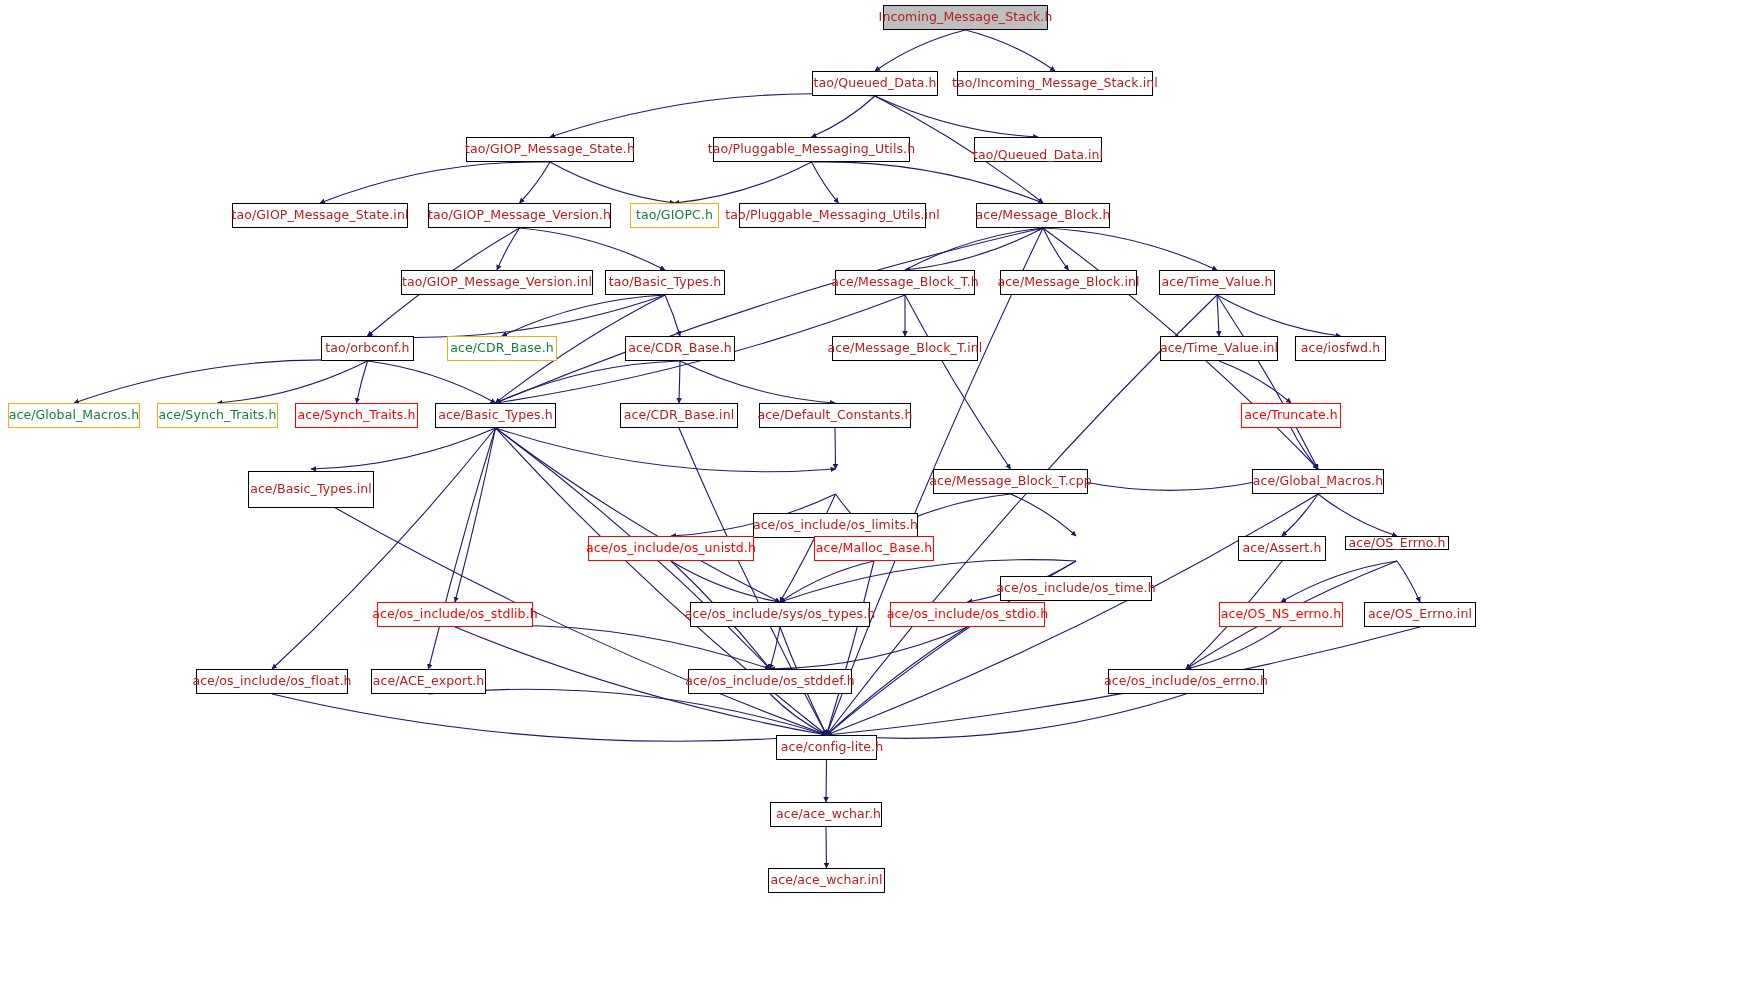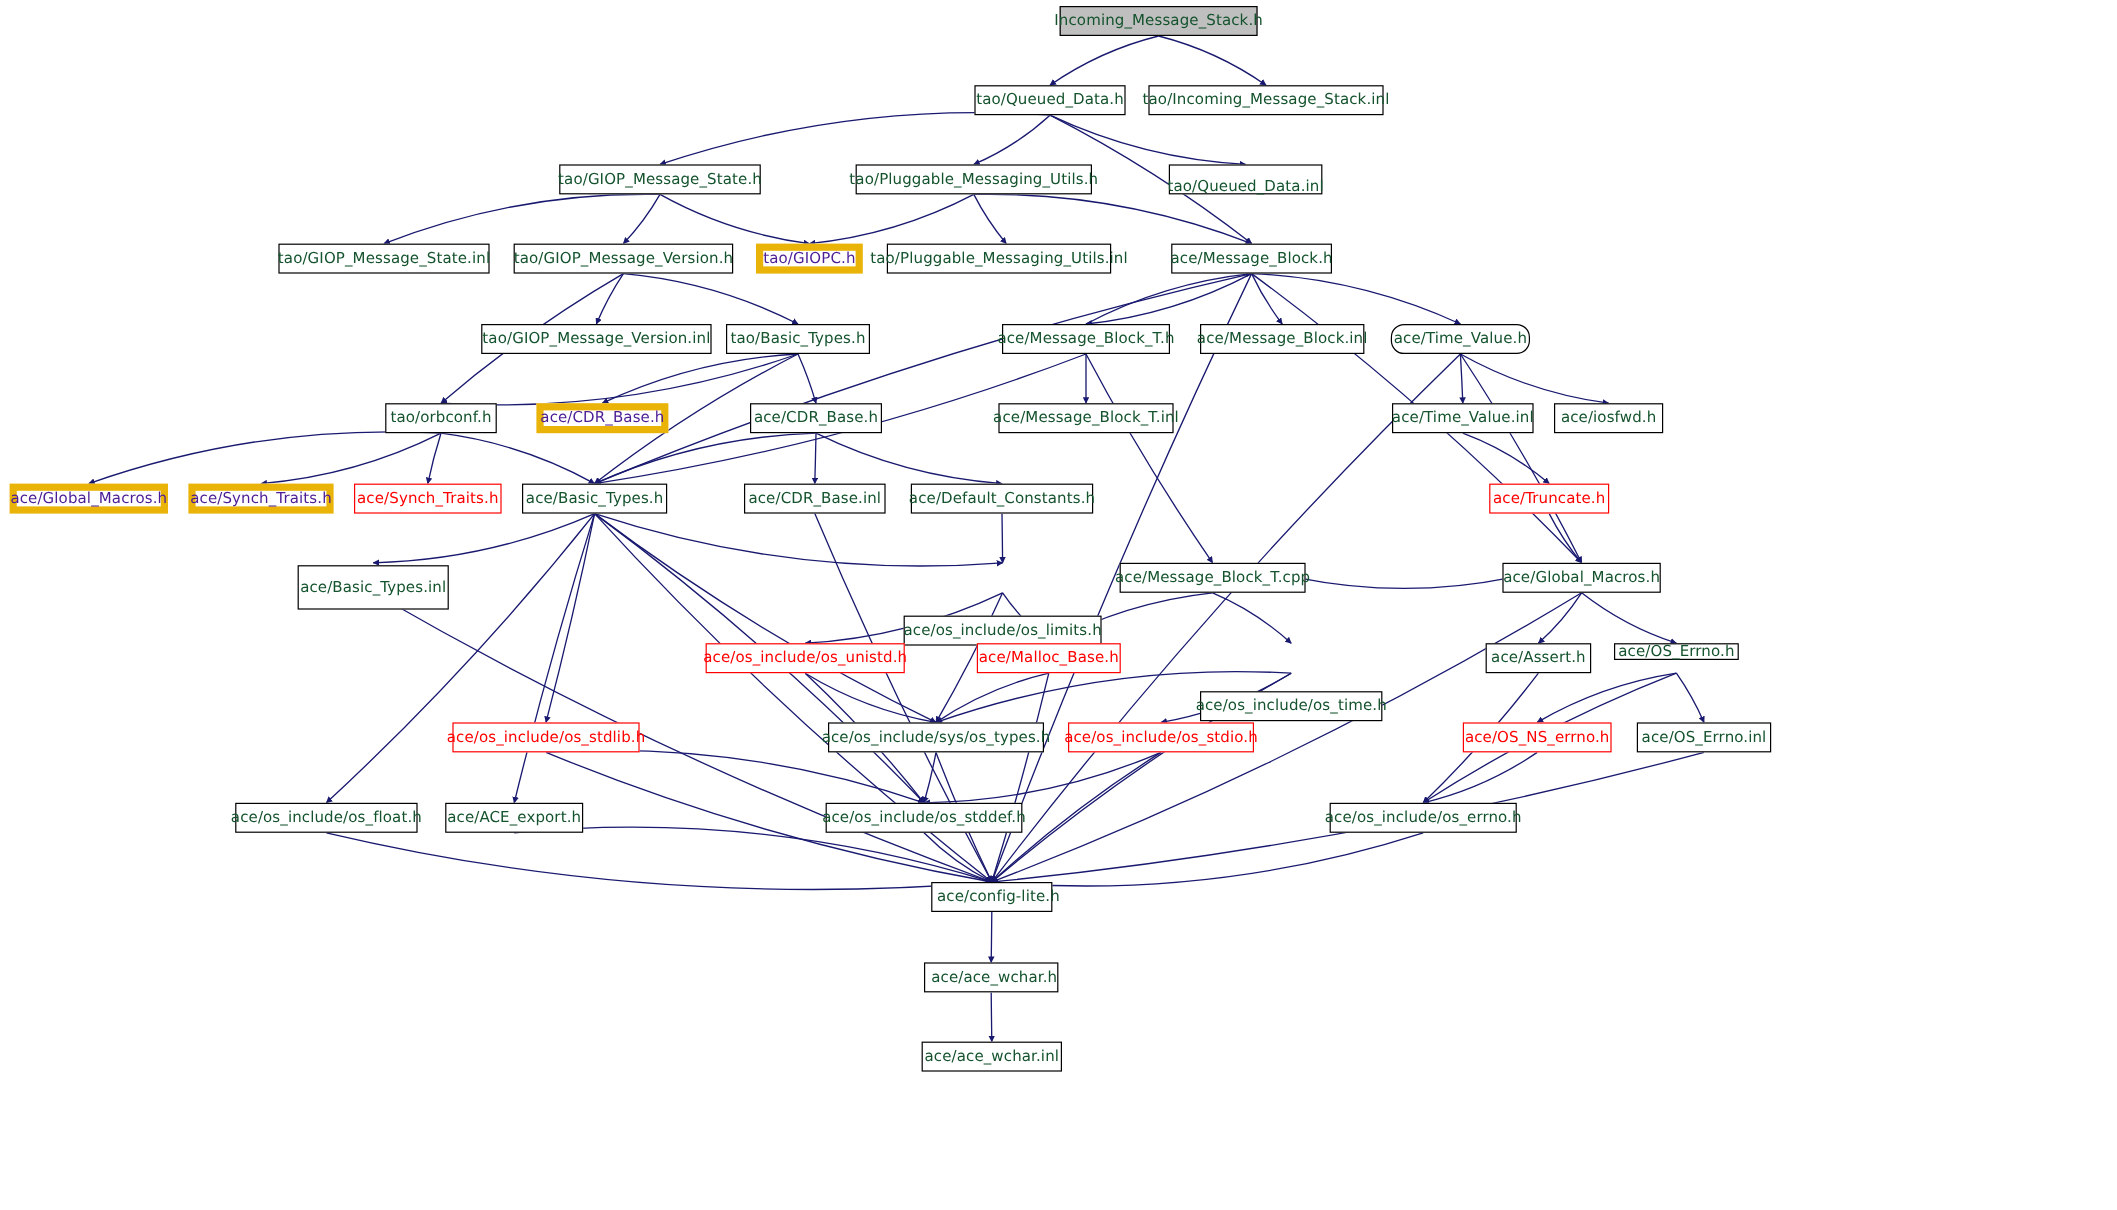--- a/index.html
+++ b/index.html
@@ -29,36 +29,36 @@
     position: absolute;
     box-sizing: border-box;
     display: flex;
     align-items: center;
     justify-content: center;
     background: #ffffff;
     border: 1px solid #000000;
     font-family: "DejaVu Sans", sans-serif;
     font-size: 12.5px;
     line-height: 1;
-    color: #14532d;
+    color: #b91c1c;
     white-space: nowrap;
     letter-spacing: 0.1px;
     z-index: 5;
   }
   .node.root {
     background: #bfbfbf;
     border: 1px solid #000000;
   }
   .node.red {
     border: 1px solid #ff0000;
     color: #ff0000;
   }
   .node.grey {
-    border: 6px solid #eab308;
-    color: #4c1d95;
+    border: 1px solid #eab308;
+    color: #15803d;
   }
 </style>
 </head>
 <body>
 
 <div id="graph-root">
   <svg id="edge-layer" viewBox="0 0 1764 1008" width="1764" height="1008" xmlns="http://www.w3.org/2000/svg">
     <defs>
       <marker id="arrow" viewBox="0 0 10 10" refX="9" refY="5" markerWidth="5" markerHeight="5" orient="auto-start-reverse">
         <path d="M 0 0 L 10 5 L 0 10 z" fill="#191970"></path>
@@ -193,21 +193,21 @@
       </div>
       <div class="node" style="left: 605px; top: 270px; width: 120px; height: 25px;">
         <span>tao/Basic_Types.h</span>
       </div>
       <div class="node" style="left: 835px; top: 270px; width: 140px; height: 25px;">
         <span>ace/Message_Block_T.h</span>
       </div>
       <div class="node" style="left: 1000px; top: 270px; width: 137px; height: 25px;">
         <span>ace/Message_Block.inl</span>
       </div>
-      <div class="node" style="left: 1159px; top: 270px; width: 116px; height: 25px; border-radius: 11px;">
+      <div class="node" style="left: 1159px; top: 270px; width: 116px; height: 25px;">
         <span>ace/Time_Value.h</span>
       </div>
       <div class="node" style="left: 321px; top: 336px; width: 93px; height: 25px;">
         <span>tao/orbconf.h</span>
       </div>
       <div class="node grey" style="left: 447px; top: 336px; width: 110px; height: 25px;">
         <span>ace/CDR_Base.h</span>
       </div>
       <div class="node" style="left: 625px; top: 336px; width: 110px; height: 25px;">
         <span>ace/CDR_Base.h</span>

